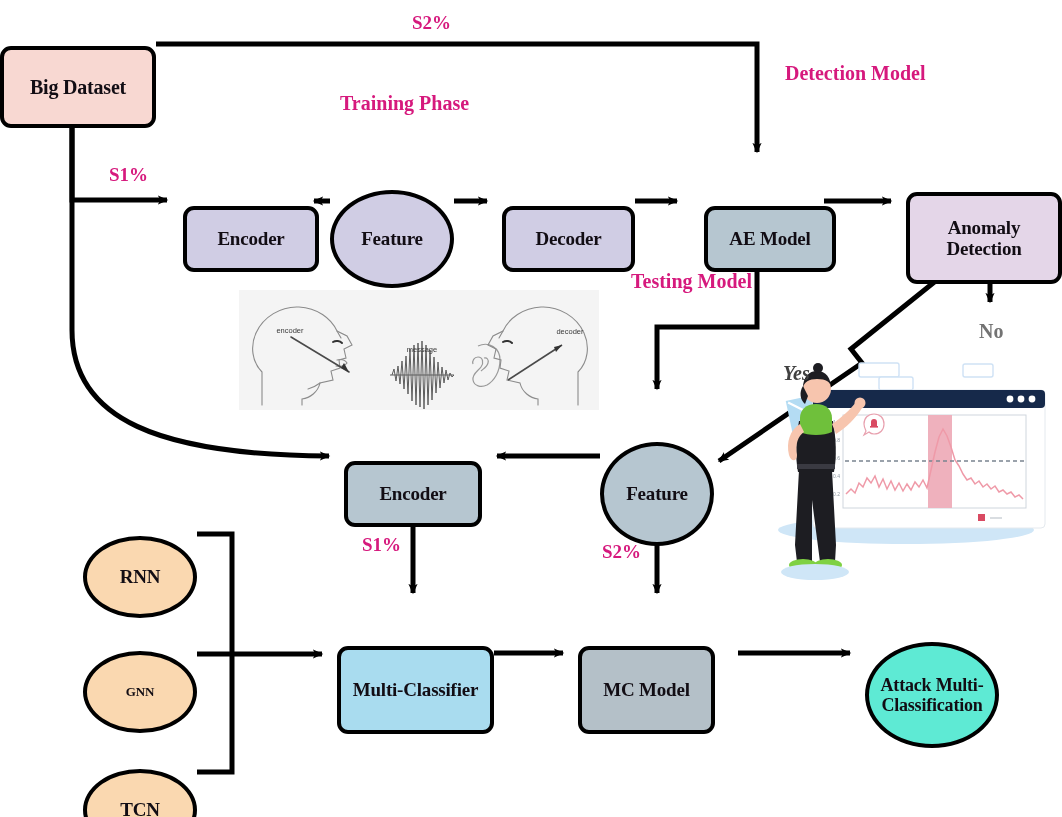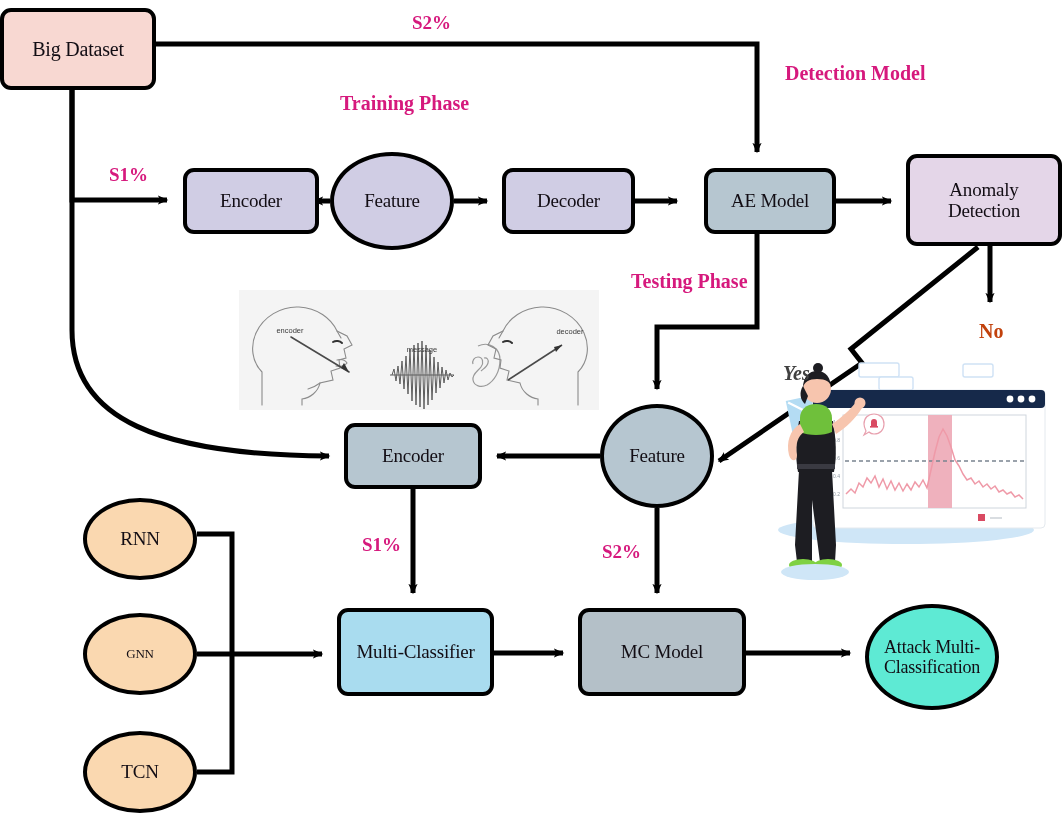--- a/index.html
+++ b/index.html
@@ -29,24 +29,25 @@
   #illus { z-index: 2; }
   .node {
     position: absolute;
     z-index: 3;
     display: flex;
     align-items: center;
     justify-content: center;
     text-align: center;
     border: 4px solid #000000;
     box-sizing: border-box;
-    font-weight: normal;
+    font-weight: bold;
     color: #120d14;
     line-height: 1.12;
     letter-spacing: -0.2px;
+    margin-top: 38px;
   }
   .rect { border-radius: 11px; }
   .ellipse { border-radius: 50%; }
   .label {
     position: absolute;
     z-index: 4;
     color: #d6197d;
     font-weight: bold;
     white-space: nowrap;
     font-family: "Liberation Serif", "DejaVu Serif", serif;
@@ -273,34 +274,34 @@
       </div>
       <div class="node ellipse" style="left: 83px; top: 613px; width: 114px; height: 82px; background: rgb(250, 216, 176); font-size: 13px;">
         <span style="white-space: pre-line; padding: 0px 4px;">GNN</span>
       </div>
       <div class="node ellipse" style="left: 83px; top: 731px; width: 114px; height: 82px; background: rgb(250, 216, 176); font-size: 19px;">
         <span style="white-space: pre-line; padding: 0px 4px;">TCN</span>
       </div>
       <div class="node rect" style="left: 337px; top: 608px; width: 157px; height: 88px; background: rgb(169, 220, 239); font-size: 19px;">
         <span style="white-space: pre-line; padding: 0px 4px;">Multi-Classifier</span>
       </div>
-      <div class="node rect" style="left: 578px; top: 608px; width: 168px; height: 88px; background: rgb(180, 192, 200); font-size: 19px;">
+      <div class="node rect" style="left: 578px; top: 608px; width: 137px; height: 88px; background: rgb(180, 192, 200); font-size: 19px;">
         <span style="white-space: pre-line; padding: 0px 4px;">MC Model</span>
       </div>
       <div class="node ellipse" style="left: 865px; top: 604px; width: 134px; height: 106px; background: #5eead4; font-size: 18px;">
         <span style="white-space: pre-line; padding: 0px 4px;">Attack Multi-
 Classification</span>
       </div>
     </div>
 
   <div id="edge-labels">
       <div class="label" style="left: 412px; top: 12px; font-size: 19px; color: rgb(214, 25, 125);">S2%</div>
       <div class="label" style="left: 109px; top: 164px; font-size: 19px; color: rgb(214, 25, 125);">S1%</div>
       <div class="label" style="left: 340px; top: 92px; font-size: 20px; color: rgb(214, 25, 125);">Training Phase</div>
       <div class="label" style="left: 785px; top: 62px; font-size: 20px; color: rgb(214, 25, 125);">Detection Model</div>
-      <div class="label" style="left: 631px; top: 270px; font-size: 20px; color: rgb(214, 25, 125);">Testing Phase</div>
+      <div class="label" style="left: 631px; top: 270px; font-size: 20px; color: rgb(214, 25, 125);">Testing Model</div>
       <div class="label" style="left: 783px; top: 362px; font-size: 20px; color: #404040; font-style: italic;">Yes</div>
-      <div class="label" style="left: 979px; top: 320px; font-size: 20px; color: #c2410c; text-align: right;">No</div>
+      <div class="label" style="left: 979px; top: 320px; font-size: 20px; color: #737373; text-align: right;">No</div>
       <div class="label" style="left: 362px; top: 534px; font-size: 19px; color: rgb(214, 25, 125);">S1%</div>
       <div class="label" style="left: 602px; top: 541px; font-size: 19px; color: rgb(214, 25, 125);">S2%</div>
     </div>
 
 </div>
 
 </body></html>

